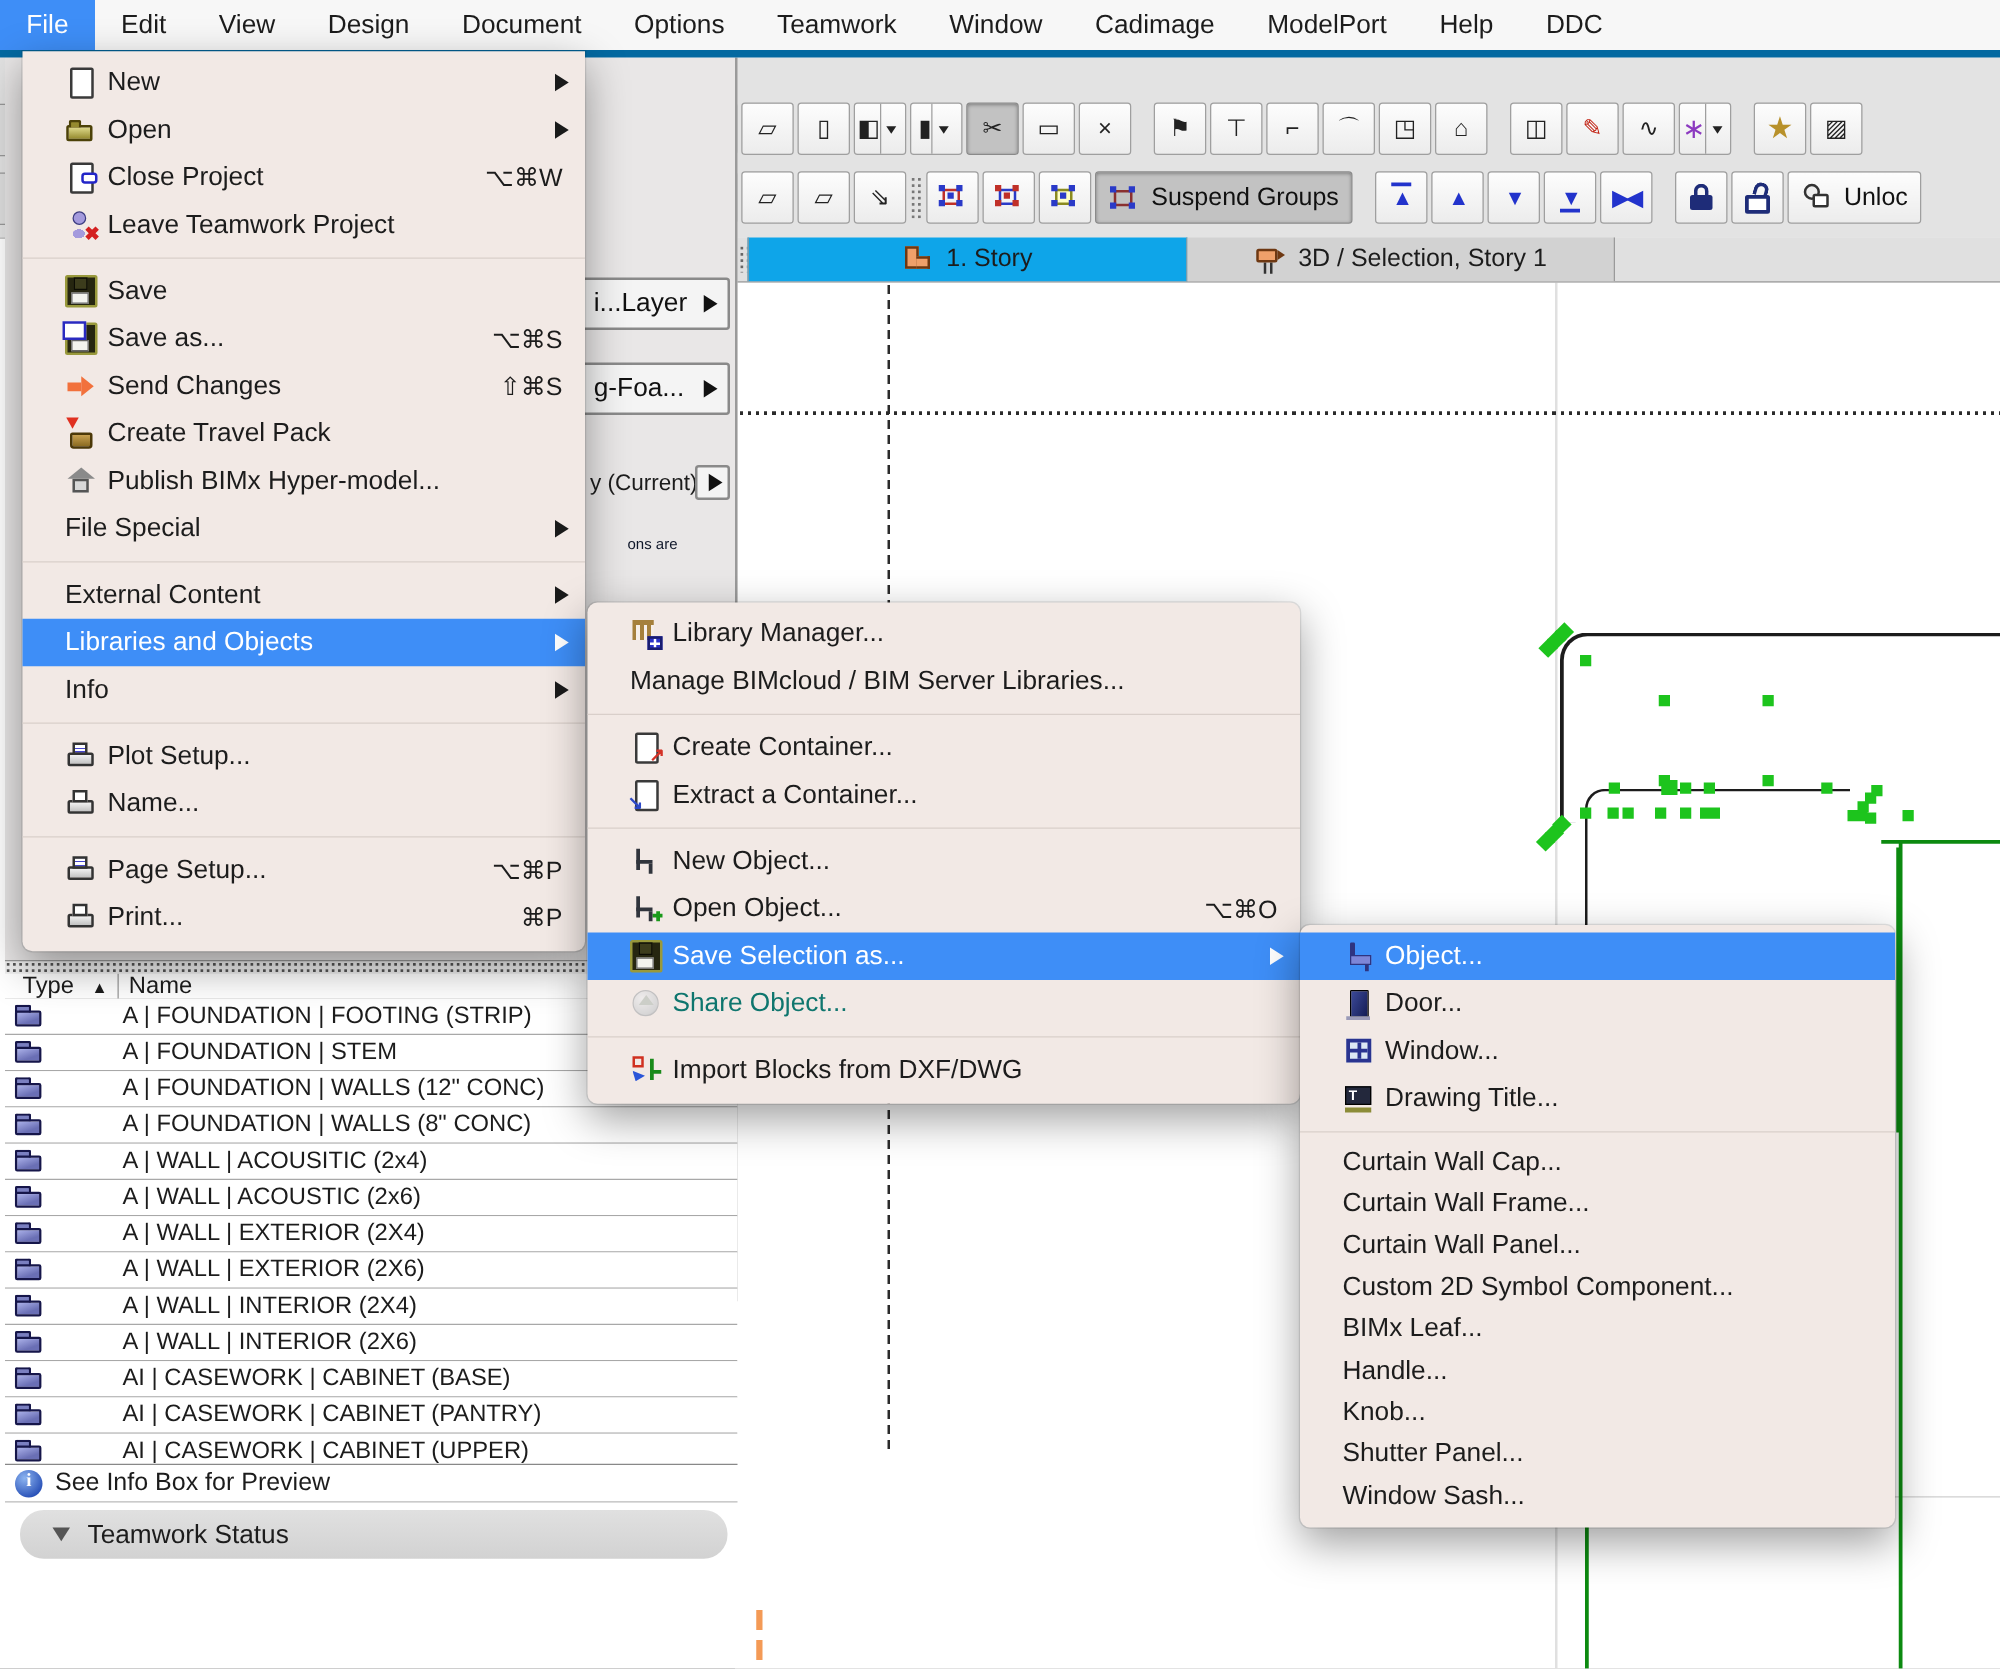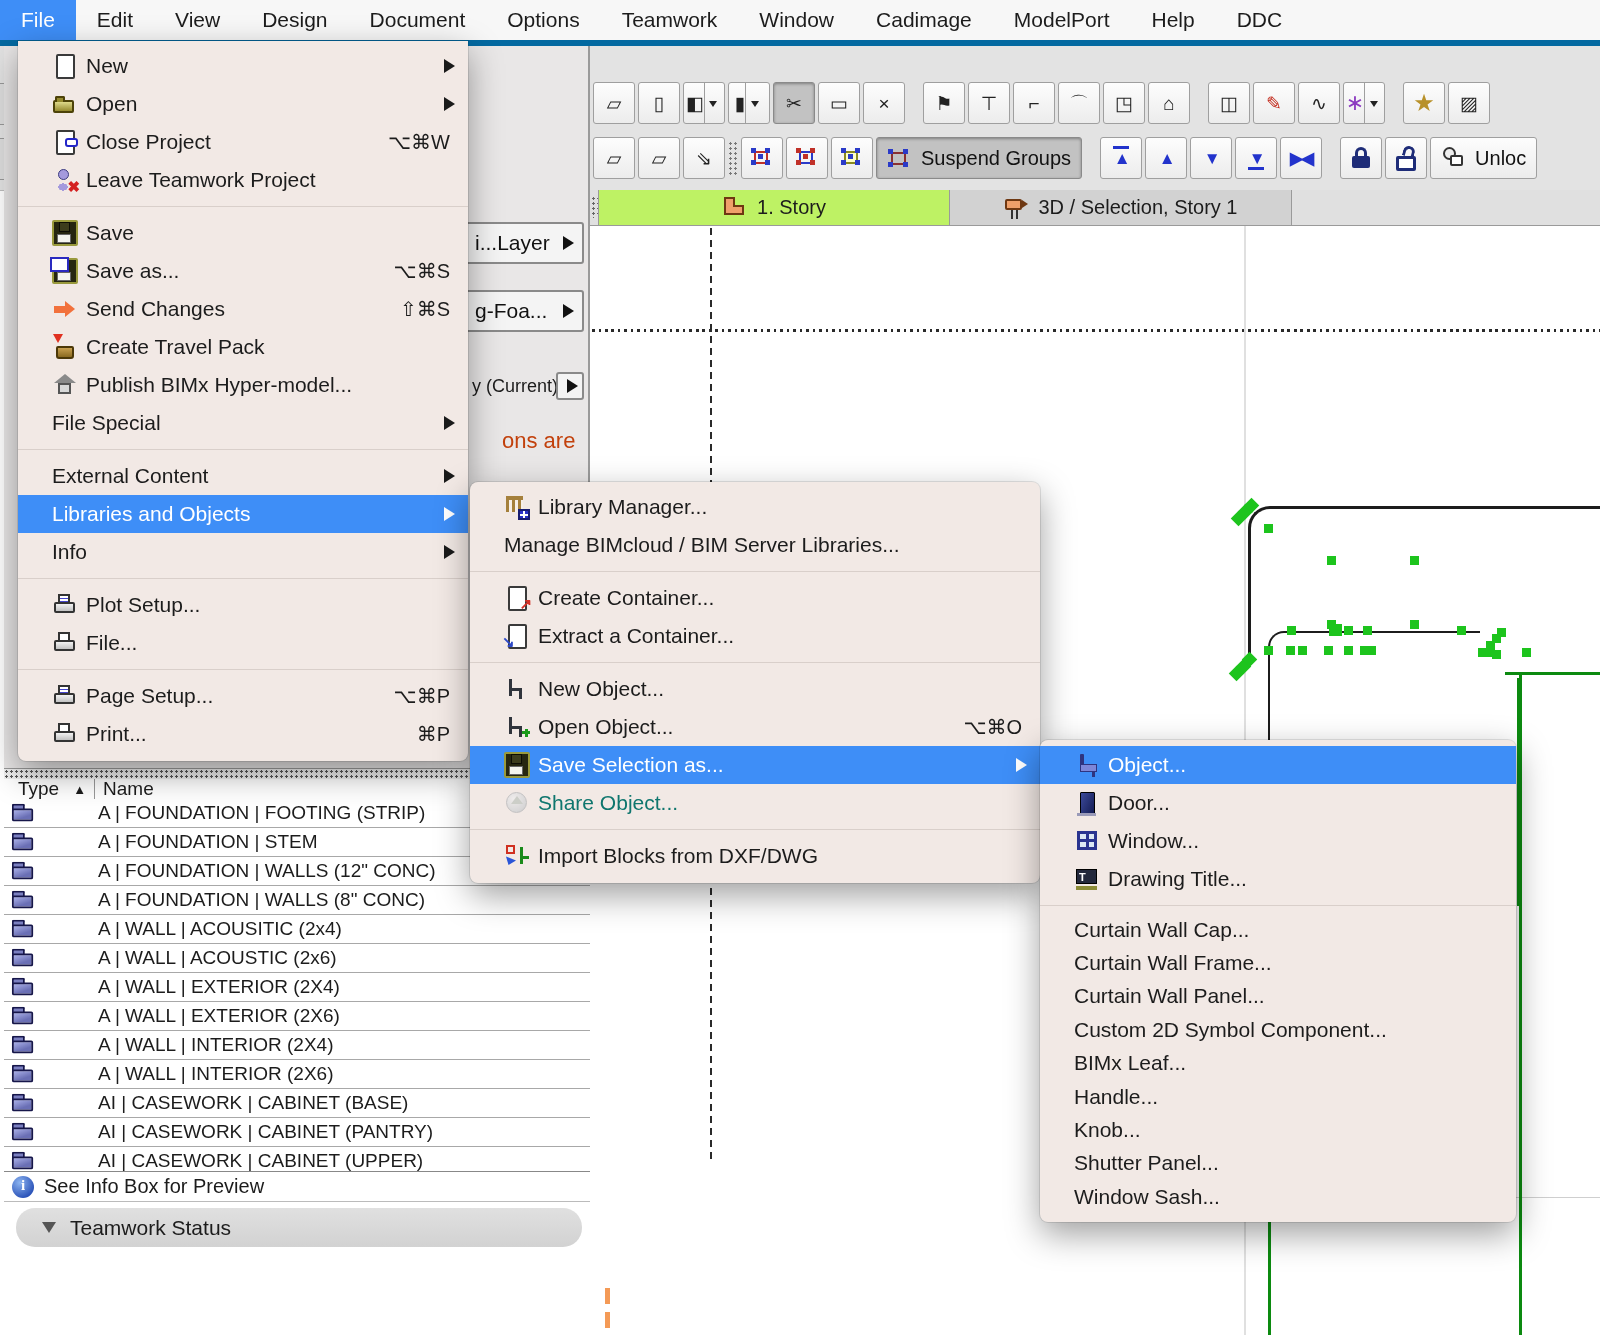--- a/index.html
+++ b/index.html
@@ -229,21 +229,21 @@
   .reserve-row{position:absolute;left:0;top:1210px;width:586px;height:85px;background:#fdfdfd;
       display:flex;align-items:center;gap:12px;padding-left:24px;box-sizing:border-box;}
   .reserve-label{font-size:21px;font-weight:bold;}
 
   
   .canvas{position:absolute;left:588px;top:190px;width:1012px;height:1145px;background:#fff;z-index:5;}
   .tabbar{position:absolute;left:588px;top:190px;width:1012px;height:35px;background:#e0e0e0;
       border-bottom:1px solid #9a9a9a;z-index:6;display:flex;}
   .tab{height:35px;display:flex;align-items:center;justify-content:center;gap:9px;font-size:20px;
       box-sizing:border-box;border-right:1px solid #9a9a9a;}
-  .tab.active{width:352px;background:#bef264;border-left:1px solid #9a9a9a;}
+  .tab.active{width:352px;background:#0ea5e9;border-left:1px solid #9a9a9a;}
   .tab.inactive{width:342px;background:#d2d2d2;}
   .tabbar-handle{width:7px;height:22px;margin:6px 0 0 3px;
       background-image:radial-gradient(#666 1px,transparent 1.3px);background-size:5px 5px;}
   .dash-v{position:absolute;left:710px;top:228px;width:2px;height:932px;z-index:6;
       background:repeating-linear-gradient(180deg,#2a2a2a 0 7px,transparent 7px 12px);}
   .dash-h{position:absolute;left:592px;top:329px;width:1008px;height:2.5px;z-index:6;
       background:repeating-linear-gradient(90deg,#2a2a2a 0 2.5px,transparent 2.5px 6.5px);}
   .grid-v{position:absolute;left:1244px;top:226px;width:2px;height:1109px;background:#e0e0e0;z-index:5;}
   .grid-h{position:absolute;left:1516px;top:1197px;width:84px;height:1px;background:#cfcfcf;z-index:5;}
   .gshape{position:absolute;z-index:7;border-color:#0c8a10;box-sizing:border-box;}
@@ -515,21 +515,21 @@
       <span class="frag-arrow"></span>
     </div>
     <div class="frag-btn" style="left:455px;top:250px;width:125px;height:42px;padding-left:14px;border-width:2px;">
       <span>g-Foa...</span>
       <span class="frag-arrow"></span>
     </div>
     <span style="position:absolute;left:468px;top:336px;font-size:18px;">y (Current)</span>
     <div class="frag-btn" style="left:552px;top:332px;width:28px;height:28px;justify-content:center;padding-left:8px;">
       <span class="frag-arrow" style="margin:0 4px 0 0;"></span>
     </div>
-    <span style="position:absolute;left:498px;top:388px;font-size:22px;color:#c2410c;">ons are</span>
+    <span style="position:absolute;left:498px;top:388px;font-size:12px;color:#0f172a;">ons are</span>
 
     <div class="splitter"></div>
     <div class="list-header">
       <span class="lh-type">Type</span>
       <span class="lh-sort">▲</span>
       <span class="lh-div"></span>
       <span class="lh-name">Name</span>
     </div>
     <div class="list-rows">
         <div class="lrow">
@@ -757,21 +757,21 @@
     <div class="msep"></div>
     <div>
         <div class="mi">
     <span class="mi-icon ic plot-setup-icon"></span>
     <span class="mi-label">Plot Setup...</span>
     <span class="mi-short"></span>
 
   </div>
         <div class="mi">
     <span class="mi-icon ic plot-icon"></span>
-    <span class="mi-label">File...</span>
+    <span class="mi-label">Name...</span>
     <span class="mi-short"></span>
 
   </div>
       </div>
     <div class="msep"></div>
     <div>
         <div class="mi">
     <span class="mi-icon ic page-setup-icon"></span>
     <span class="mi-label">Page Setup...</span>
     <span class="mi-short">⌥⌘P</span>

